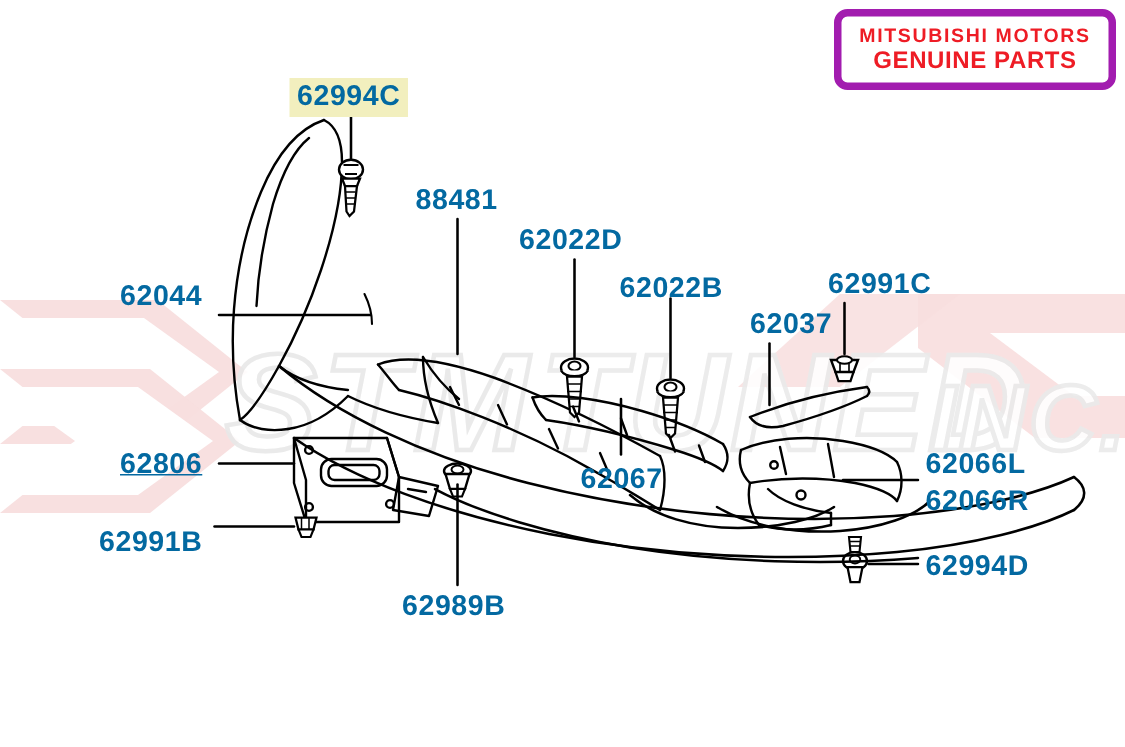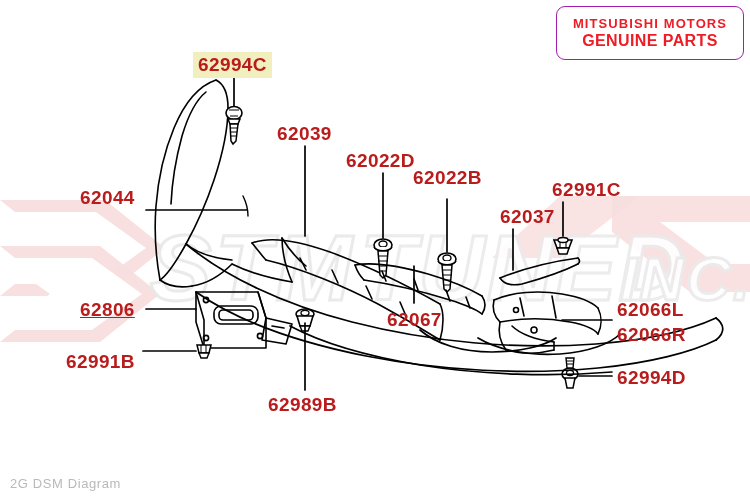--- a/index.html
+++ b/index.html
@@ -22,36 +22,36 @@
     left: 0;
     top: 0;
     width: 750px;
     height: 498px;
   }
   .label {
     position: absolute;
     font-family: "Liberation Sans", sans-serif;
     font-size: 19px;
     font-weight: 700;
-    color: #b91c1c;
+    color: #0369a1;
     letter-spacing: 0.4px;
     white-space: nowrap;
     line-height: 1;
   }
   .label.highlight {
     background: #f2efbe;
     padding: 3px 5px 4px 5px;
   }
   #brand-badge {
     position: absolute;
     left: 556px;
     top: 6px;
     width: 188px;
     height: 54px;
-    border: 1px solid #a21caf;
+    border: 5px solid #a21caf;
     border-radius: 9px;
     background: #ffffff;
     box-sizing: border-box;
     display: flex;
     flex-direction: column;
     align-items: center;
     justify-content: center;
   }
   #brand-top {
     font-family: "Liberation Sans", sans-serif;
@@ -264,34 +264,33 @@
         <line x1="414" y1="303" x2="414" y2="266"></line>
         <line x1="305" y1="390" x2="305" y2="323"></line>
         <line x1="562" y1="320" x2="612" y2="320"></line>
         <line x1="579" y1="376" x2="612" y2="376"></line>
       </g>
 
     </g>
   </svg>
 
   <div class="label highlight" style="left:193px; top:52px;">62994C</div>
-  <div class="label" style="left:277px; top:124px;">62039</div>
+  <div class="label" style="left:277px; top:124px;">88481</div>
   <div class="label" style="left:346px; top:151px;">62022D</div>
-  <div class="label" style="left:413px; top:168px;">62022B</div>
+  <div class="label" style="left:413px; top:183px;">62022B</div>
   <div class="label" style="left:552px; top:180px;">62991C</div>
   <div class="label" style="left:500px; top:207px;">62037</div>
   <div class="label" style="left:80px; top:188px;">62044</div>
   <div class="label" style="left:80px; top:300px;text-decoration:underline;">62806</div>
   <div class="label" style="left:66px; top:352px;">62991B</div>
   <div class="label" style="left:387px; top:310px;">62067</div>
   <div class="label" style="left:268px; top:395px;">62989B</div>
   <div class="label" style="left:617px; top:300px;">62066L</div>
   <div class="label" style="left:617px; top:325px;">62066R</div>
   <div class="label" style="left:617px; top:368px;">62994D</div>
 
   <div id="brand-badge">
     <div id="brand-top">MITSUBISHI MOTORS</div>
     <div id="brand-bottom">GENUINE PARTS</div>
   </div>
 
-  <div id="footer-caption">2G DSM Diagram</div>
 
 </div>
 
 </body></html>

